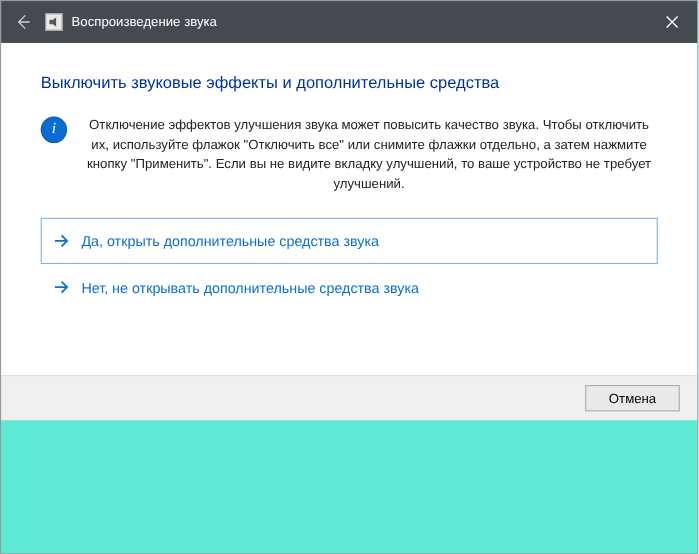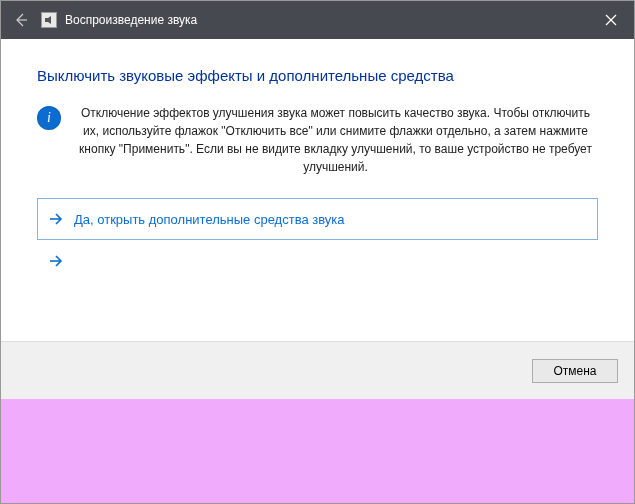--- a/index.html
+++ b/index.html
@@ -1,17 +1,17 @@
 <!DOCTYPE html>
 <html><head>
 <meta charset="utf-8">
 <style>
   * { box-sizing: border-box; margin: 0; padding: 0; }
   html, body { width: 635px; height: 504px; font-family: "Segoe UI", Tahoma, sans-serif; background: #fff; }
-  .outer { width: 635px; height: 504px; border: 1px solid #999; background: #f0abfc; overflow: hidden; }
+  .outer { width: 635px; height: 504px; border: 1px solid #999; background: #5eead4; overflow: hidden; }
   .titlebar {
     height: 38px; background: #46494f; color: #fff; display: flex; align-items: center;
     position: relative;
   }
   .back-btn {
     width: 40px; height: 38px; display: flex; align-items: center; justify-content: center;
     color: #cfcfcf; cursor: pointer;
   }
   .title-icon {
     width: 16px; height: 16px; background: #e8e8e8; margin-right: 8px; display: inline-flex;
@@ -38,21 +38,21 @@
   .info-text { font-size: 12px; color: #222; line-height: 1.5; text-align: center; }
   .command-link {
     display: flex; align-items: center; gap: 10px; padding: 12px 10px; cursor: pointer;
     color: #0b6dd1; font-size: 13px; border: 1px solid transparent;
   }
   .command-link.selected {
     border: 1px solid #7fb4e4;
   }
   .command-link .arrow { color: #0b6dd1; flex-shrink: 0; }
   .footer {
-    height: 58px; background: #f0f0f0; border-top: 1px solid #ddd; display: flex;
+    height: 41px; background: #f0f0f0; border-top: 1px solid #ddd; display: flex;
     align-items: center; justify-content: flex-end; padding: 0 16px;
   }
   .btn {
     min-width: 86px; height: 24px; font-size: 12px; background: #e9e9e9; border: 1px solid #acacac;
     cursor: pointer; padding: 0 10px; font-family: inherit;
   }
 </style>
 </head>
 <body>
 
@@ -94,20 +94,21 @@
         <path d="M8 3 L13 8 L8 13" stroke="#0b6dd1" stroke-width="1.6" fill="none"></path>
       </svg>
       <span>Да, открыть дополнительные средства звука</span>
     </div>
 
     <div class="command-link">
       <svg class="arrow" width="16" height="16" viewBox="0 0 16 16">
         <line x1="2" y1="8" x2="12" y2="8" stroke="#0b6dd1" stroke-width="1.6"></line>
         <path d="M8 3 L13 8 L8 13" stroke="#0b6dd1" stroke-width="1.6" fill="none"></path>
       </svg>
+      <span>Нет, не открывать дополнительные средства звука</span>
     </div>
   </div>
 
   <div class="footer">
     <button class="btn">Отмена</button>
   </div>
 
 </div>
 
 </body></html>

